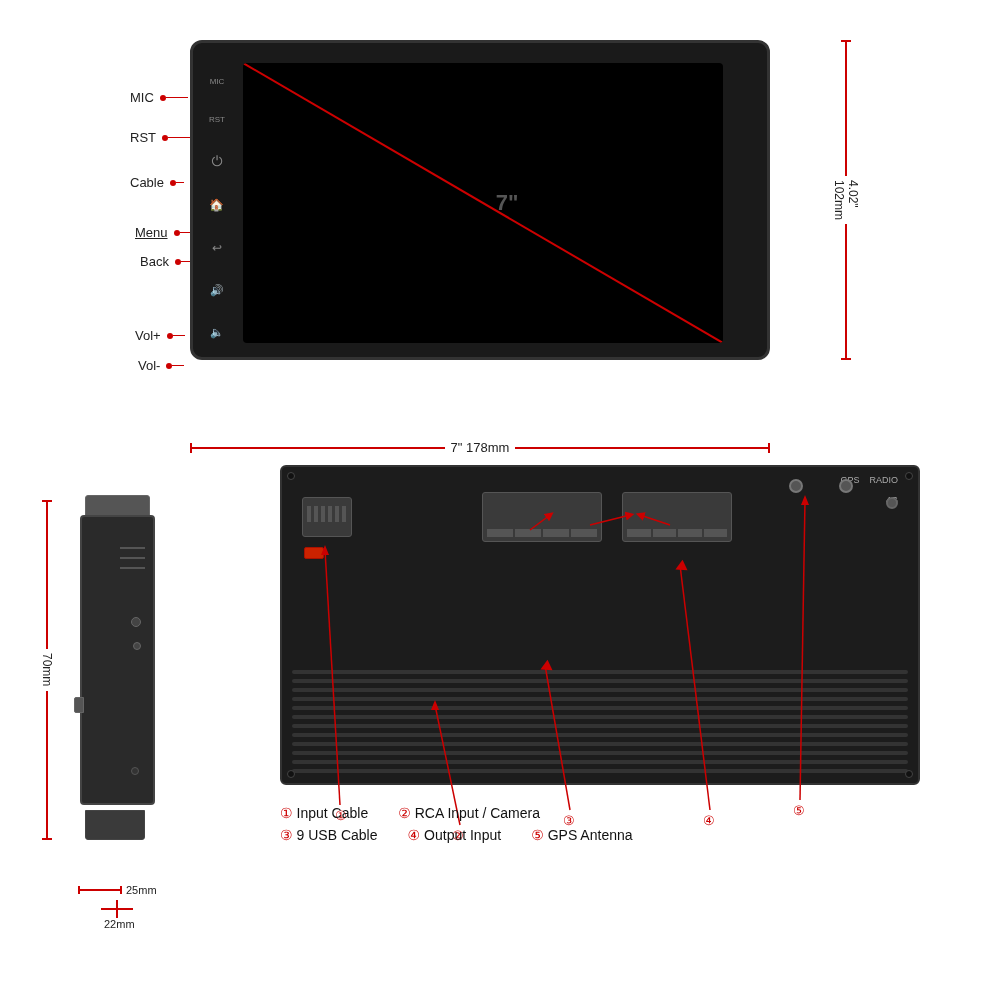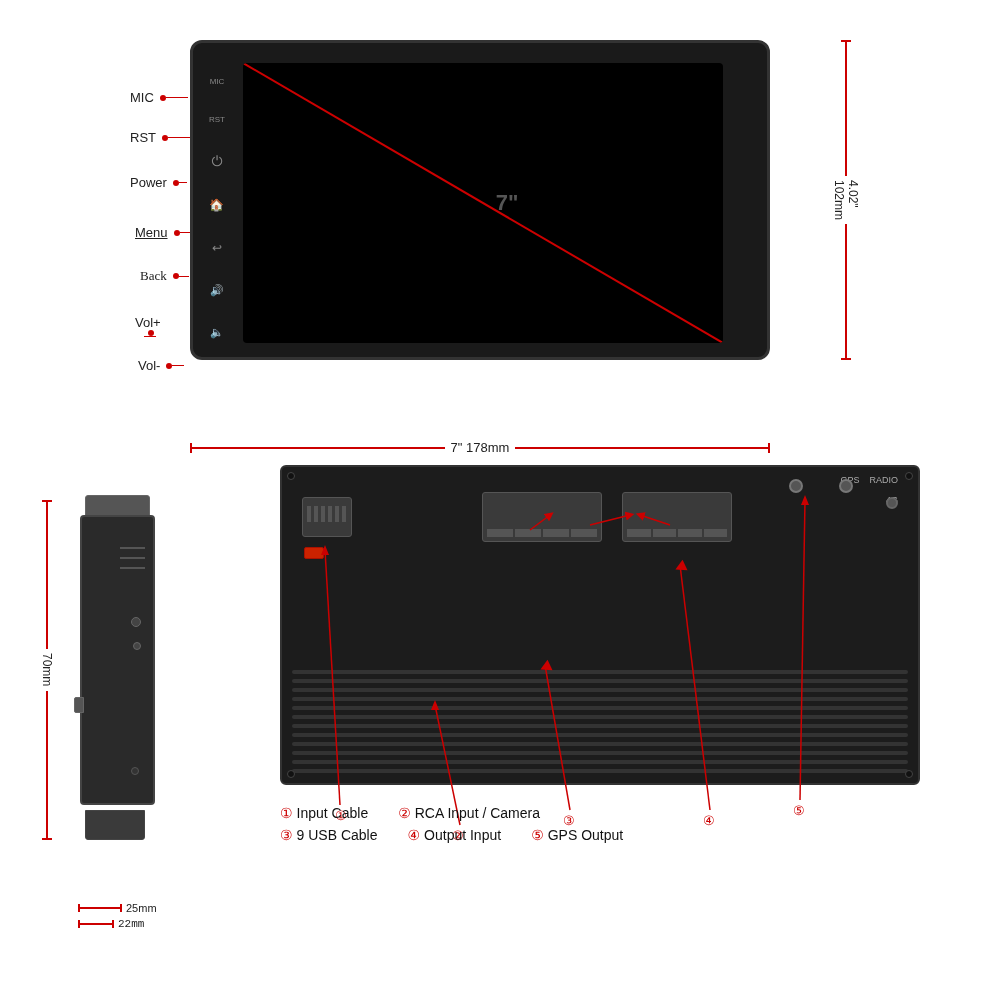--- a/index.html
+++ b/index.html
@@ -209,38 +209,38 @@
       <span class="label-line" style="width:22px;"></span>
     </div>
 
     <div class="label-item" style="top:70px; left:0;">
       <span class="label-text">RST</span>
       <span class="label-dot"></span>
       <span class="label-line" style="width:22px;"></span>
     </div>
 
     <div class="label-item" style="top:115px; left:0;">
-      <span class="label-text">Power</span>
+      <span class="label-text">Cable</span>
       <span class="label-dot"></span>
       <span class="label-line" style="width:8px;"></span>
     </div>
 
     <div class="label-item" style="top:165px; left:5px;text-decoration:underline;">
       <span class="label-text">Menu</span>
       <span class="label-dot"></span>
       <span class="label-line" style="width:10px;"></span>
     </div>
 
-    <div class="label-item" style="top:208px; left:10px;font-family:Liberation Serif, serif;">
+    <div class="label-item" style="top:194px; left:10px;">
       <span class="label-text">Back</span>
       <span class="label-dot"></span>
       <span class="label-line" style="width:10px;"></span>
     </div>
 
-    <div class="label-item" style="top:255px; left:5px;flex-direction:column;">
+    <div class="label-item" style="top:268px; left:5px;">
       <span class="label-text">Vol+</span>
       <span class="label-dot"></span>
       <span class="label-line" style="width:12px;"></span>
     </div>
 
     <div class="label-item" style="top:298px; left:8px;">
       <span class="label-text">Vol-</span>
       <span class="label-dot"></span>
       <span class="label-line" style="width:12px;"></span>
     </div>
@@ -322,21 +322,21 @@
 
   <div style="position:absolute;bottom:20px;left:48px;">
 
     <div style="display:flex;flex-direction:row;align-items:center;margin-bottom:4px;">
       <div style="width:2px;height:8px;background:#cc0000;"></div>
       <div style="height:2px;width:40px;background:#cc0000;"></div>
       <div style="width:2px;height:8px;background:#cc0000;"></div>
       <span style="font-size:11px;color:#222;margin-left:4px;">25mm</span>
     </div>
 
-    <div style="display:flex;align-items:center;font-family:Liberation Mono, monospace;">
+    <div style="display:flex;flex-direction:column;align-items:center;">
       <div style="width:2px;height:8px;background:#cc0000;"></div>
       <div style="height:2px;width:32px;background:#cc0000;"></div>
       <div style="width:2px;height:8px;background:#cc0000;"></div>
       <span style="font-size:11px;color:#222;margin-left:4px;">22mm</span>
     </div>
   </div>
 
 </div>
 
 <div class="back-view-section">
@@ -457,18 +457,18 @@
       <div class="legend-item">
         <span class="legend-num">③</span>
         <span>9 USB Cable</span>
       </div>
       <div class="legend-item">
         <span class="legend-num">④</span>
         <span>Output Input</span>
       </div>
       <div class="legend-item">
         <span class="legend-num">⑤</span>
-        <span>GPS Output</span>
+        <span>GPS Antenna</span>
       </div>
     </div>
   </div>
 
 </div>
 
 </body></html>

